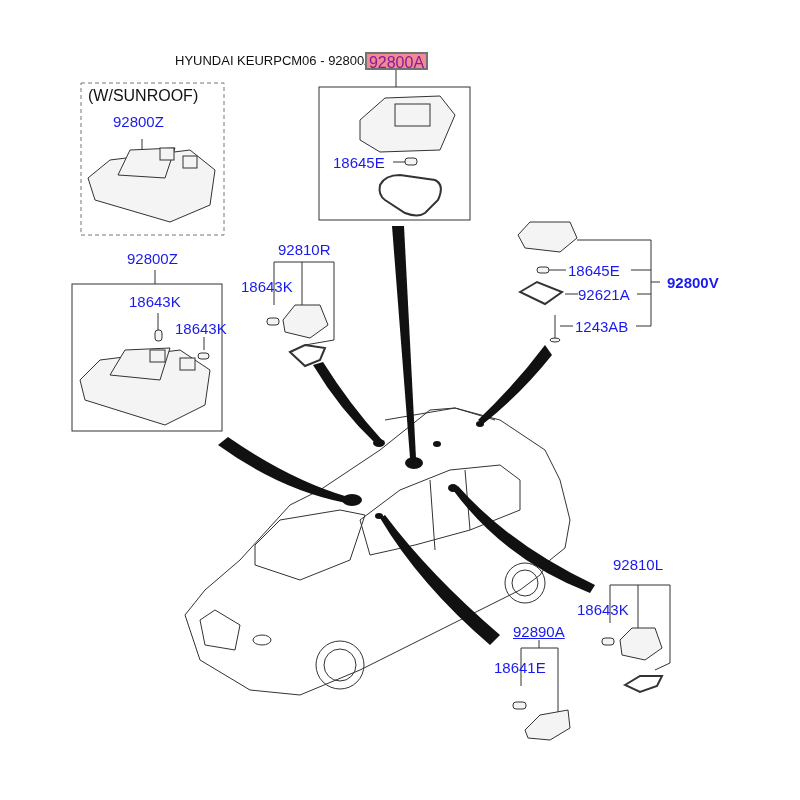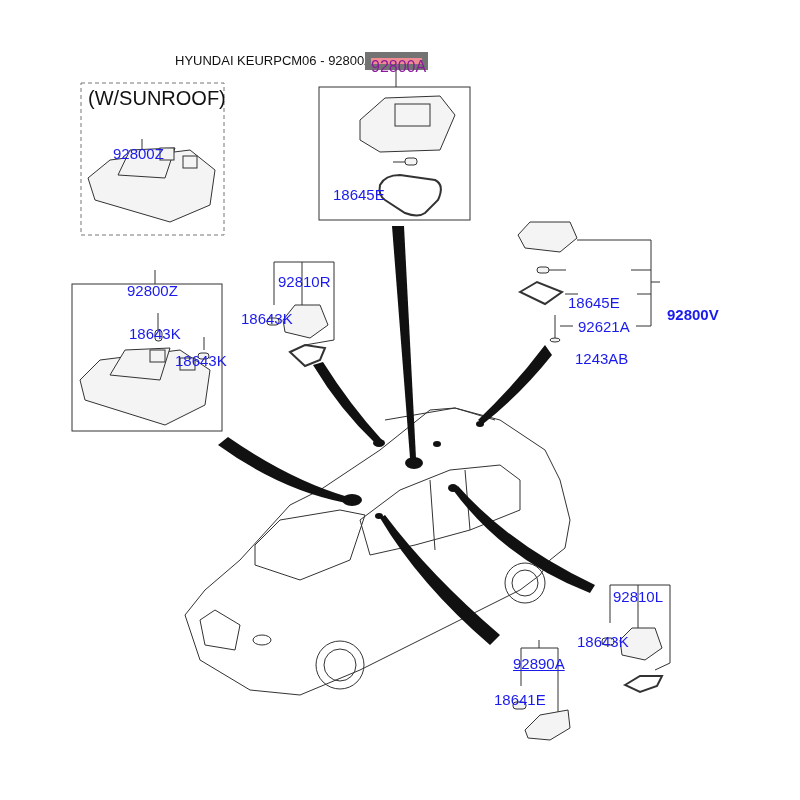--- a/index.html
+++ b/index.html
@@ -1,23 +1,23 @@
 <!DOCTYPE html>
 <html><head>
 <meta charset="utf-8">
 <style>
   html, body { margin: 0; padding: 0; background: #ffffff; }
   body { width: 800px; height: 800px; position: relative; overflow: hidden;
          font-family: "Liberation Sans", "DejaVu Sans", sans-serif; }
   .title { position: absolute; left: 175px; top: 53px; font-size: 13px; color: #111; white-space: nowrap; }
   .hl { position: absolute; left: 365px; top: 52px; width: 63px; height: 18px;
-        background: #f08b93; border: 6px solid #737373; color: #8a1a9a; font-size: 16px;
+        background: #f08b93; border: 2px solid #737373; color: #8a1a9a; font-size: 16px;
         line-height: 18px; text-align: center; box-sizing: border-box; }
-  .lbl { position: absolute; color: #1a1aee; font-size: 15px; white-space: nowrap; line-height: 1; margin-top: 32px; }
-  .note { position: absolute; color: #111; font-size: 20px; white-space: nowrap; line-height: 1; }
+  .lbl { position: absolute; color: #1a1aee; font-size: 15px; white-space: nowrap; line-height: 1; }
+  .note { position: absolute; color: #111; font-size: 16px; white-space: nowrap; line-height: 1; }
   svg#art { position: absolute; left: 0; top: 0; }
 </style>
 </head>
 <body>
 
 <svg id="art" width="800" height="800" viewBox="0 0 800 800">
 
   <rect x="81" y="83" width="143" height="152" fill="none" stroke="#777" stroke-dasharray="4,3"></rect>
 
   <g fill="#f4f4f4" stroke="#333" stroke-width="1">

